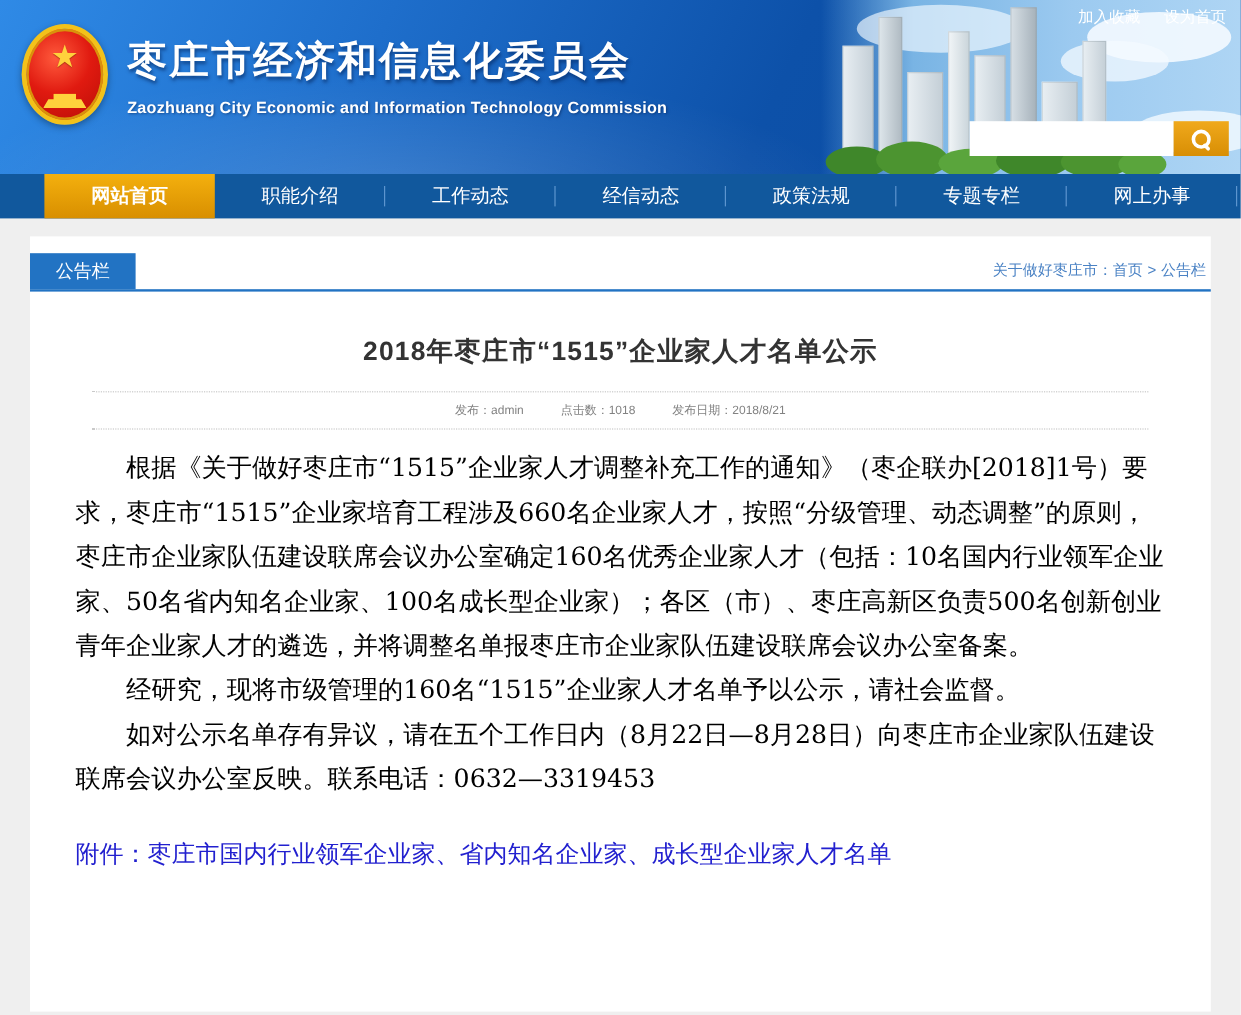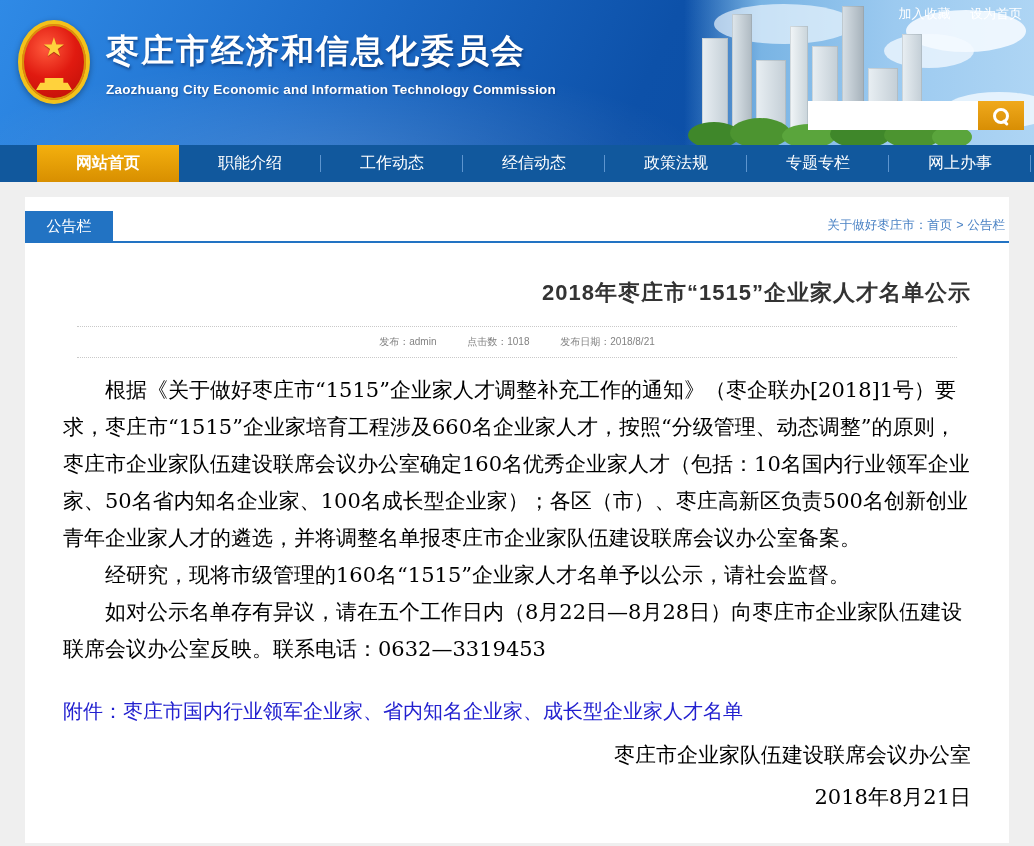--- a/index.html
+++ b/index.html
@@ -130,21 +130,21 @@
   .section-tab {
     width:88px; height:30px; background:#2273c3; color:#fff; font-size:15px;
     display:flex; align-items:center; justify-content:center; cursor:pointer;
   }
   .breadcrumb { font-size:12.5px; color:#4a82c4; padding:0 4px 7px 0; }
   .breadcrumb a { color:#4a82c4; text-decoration:none; cursor:pointer; }
   .crumb-sep { margin:0 4px; }
 
   .article { padding:0 38px; }
   .article-title {
-    text-align:right; font-size:22px; font-weight:bold; color:#333;
+    text-align:center; font-size:22px; font-weight:bold; color:#333;
     margin-top:35px; letter-spacing:1px;
   }
   .meta-row {
     margin:18px auto 0; width:880px;
     border-top:1px dotted #c9c9c9; border-bottom:1px dotted #c9c9c9;
     text-align:center; font-size:10px; color:#828282;
     padding:8px 0;
   }
   .meta-row span { margin:0 14px; }
 
@@ -256,20 +256,16 @@
       <div class="article-body">
         <p>根据《关于做好枣庄市“1515”企业家人才调整补充工作的通知》（枣企联办[2018]1号）要求，枣庄市“1515”企业家培育工程涉及660名企业家人才，按照“分级管理、动态调整”的原则，枣庄市企业家队伍建设联席会议办公室确定160名优秀企业家人才（包括：10名国内行业领军企业家、50名省内知名企业家、100名成长型企业家）；各区（市）、枣庄高新区负责500名创新创业青年企业家人才的遴选，并将调整名单报枣庄市企业家队伍建设联席会议办公室备案。</p>
         <p>经研究，现将市级管理的160名“1515”企业家人才名单予以公示，请社会监督。</p>
         <p>如对公示名单存有异议，请在五个工作日内（8月22日—8月28日）向枣庄市企业家队伍建设联席会议办公室反映。联系电话：0632—3319453</p>
       </div>
 
       <div class="attachment">
         <span>附件：</span><a>枣庄市国内行业领军企业家、省内知名企业家、成长型企业家人才名单</a>
       </div>
 
-      <div class="signature">
-        <span class="sig-org">枣庄市企业家队伍建设联席会议办公室</span>
-        <span class="sig-date">2018年8月21日</span>
-      </div>
     </div>
 
   </div>
 </div>
 
 </body></html>

